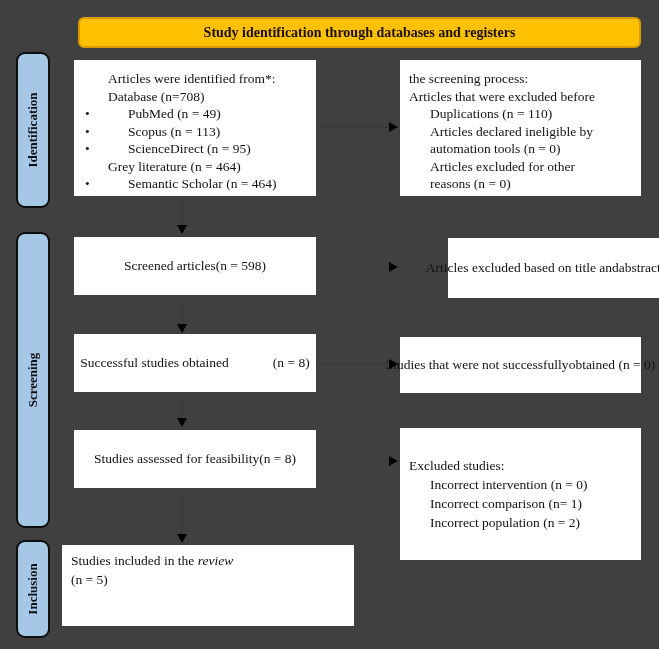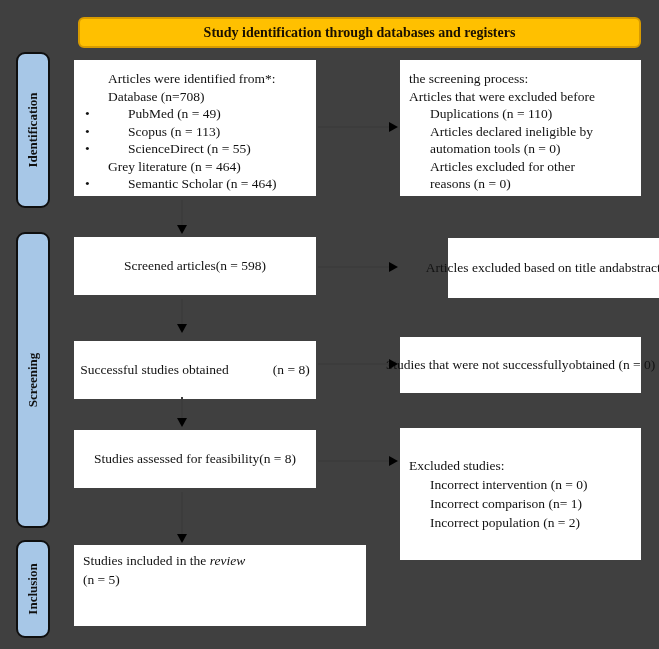--- a/index.html
+++ b/index.html
@@ -20,23 +20,23 @@
                     font-weight:bold; font-size:13px; color:#111; }
   .st-id  { top:52px;  height:156px; }
   .st-sc  { top:232px; height:296px; }
   .st-in  { top:540px; height:98px;  }
 
   
   .box { position:absolute; background:#ffffff; border:2px solid #404040; font-size:13.5px; }
   .ln  { position:relative; line-height:17.5px; white-space:nowrap; }
   .b1 { left:72px; top:58px;  width:246px; height:140px; padding-top:10px; }
   .b2 { left:72px; top:235px; width:246px; height:62px; }
-  .b3 { left:72px; top:339px; width:246px; height:62px;gap:44px; }
+  .b3 { left:72px; top:332px; width:246px; height:62px;gap:44px; }
   .b4 { left:72px; top:428px; width:246px; height:62px; }
-  .b5 { left:72px; top:543px; width:296px; height:85px; padding:6px 0 0 9px; }
+  .b5 { left:60px; top:543px; width:296px; height:85px; padding:6px 0 0 9px; }
   .b5 .ln { line-height:19px; }
   .r1 { left:398px; top:58px;  width:245px; height:140px; padding-top:10px; }
   .r2 { left:398px; top:236px; width:245px; height:64px;margin-left:48px; }
   .r3 { left:398px; top:335px; width:245px; height:60px; }
   .r4 { left:398px; top:426px; width:245px; height:136px; padding-top:28px; }
   .r4 .ln { line-height:19px; }
 
   .b1 .main   { padding-left:34px; }
   .b1 .bullet { padding-left:54px; }
   .b1 .dot    { position:absolute; left:11px; top:0; }
@@ -89,21 +89,21 @@
     <div class="ln bullet">
       <span class="dot">•</span>
       <span>PubMed (n = 49)</span>
     </div>
     <div class="ln bullet">
       <span class="dot">•</span>
       <span>Scopus (n = 113)</span>
     </div>
     <div class="ln bullet">
       <span class="dot">•</span>
-      <span>ScienceDirect (n = 55)</span>
+      <span>ScienceDirect (n = 95)</span>
     </div>
     <div class="ln main">Grey literature (n = 464)</div>
     <div class="ln bullet">
       <span class="dot">•</span>
       <span>Semantic Scholar (n = 464)</span>
     </div>
   </div>
 
   <div class="box r1">
     <div class="ln main">the screening process:</div>

